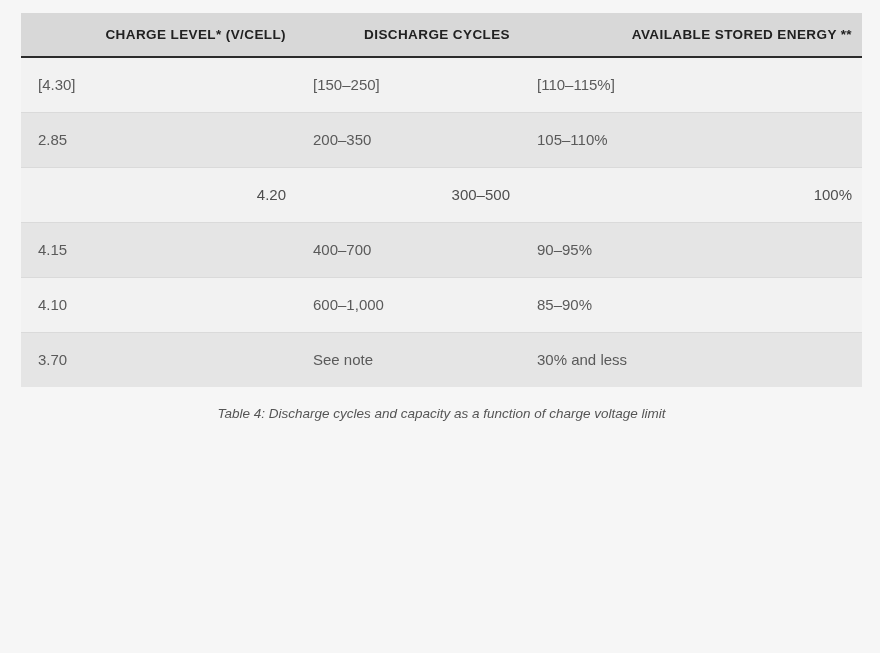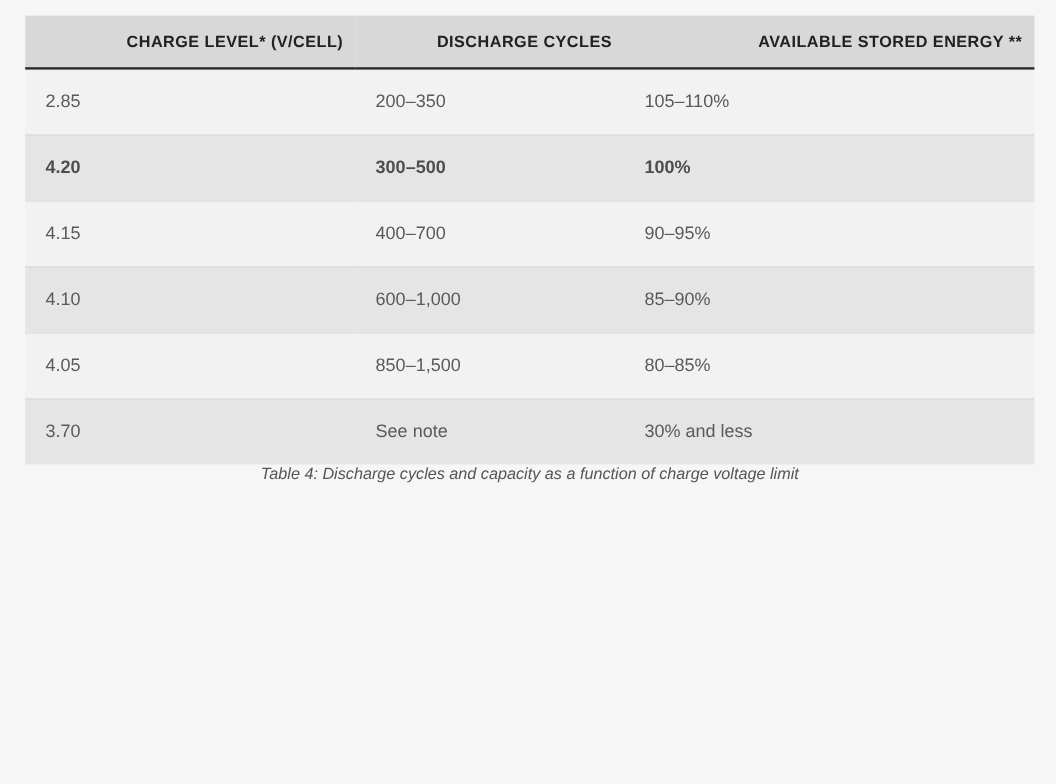--- a/index.html
+++ b/index.html
@@ -48,22 +48,23 @@
   tbody td{
     color:var(--cell-text);
     font-size:15px;
     height:55px;
     padding:0 10px 0 17px;
     white-space:nowrap;
   }
   tbody tr{background:var(--row-light);}
   tbody tr:nth-child(even){background:var(--row-dark);}
   tbody tr + tr td{border-top:1px solid var(--row-divider);}
-  tbody tr.emphasis td{font-weight:bold;color:#4e4e4e;}
+  tbody tr.emphasis td{font-weight:normal;color:#4e4e4e;text-align:right;}
   .caption{
+    margin-top:19px;
     text-align:center;
     font-size:13.5px;
     font-style:italic;
     color:var(--caption-text);
   }
 </style>
 </head>
 <body>
 
 <div class="table-wrap">
@@ -75,45 +76,45 @@
     </colgroup>
     <thead>
       <tr>
         <th>CHARGE LEVEL* (V/CELL)</th>
         <th>DISCHARGE CYCLES</th>
         <th>AVAILABLE STORED ENERGY **</th>
       </tr>
     </thead>
     <tbody>
       <tr>
+        <td>[4.30]</td>
+        <td>[150–250]</td>
+        <td>[110–115%]</td>
+      </tr>
+      <tr>
         <td>2.85</td>
         <td>200–350</td>
         <td>105–110%</td>
       </tr>
       <tr class="emphasis">
         <td>4.20</td>
         <td>300–500</td>
         <td>100%</td>
       </tr>
       <tr>
         <td>4.15</td>
         <td>400–700</td>
         <td>90–95%</td>
       </tr>
       <tr>
         <td>4.10</td>
         <td>600–1,000</td>
         <td>85–90%</td>
       </tr>
       <tr>
-        <td>4.05</td>
-        <td>850–1,500</td>
-        <td>80–85%</td>
-      </tr>
-      <tr>
         <td>3.70</td>
         <td>See note</td>
         <td>30% and less</td>
       </tr>
     </tbody>
   </table>
   <div class="caption">Table 4: Discharge cycles and capacity as a function of charge voltage limit</div>
 </div>
 
 </body></html>

